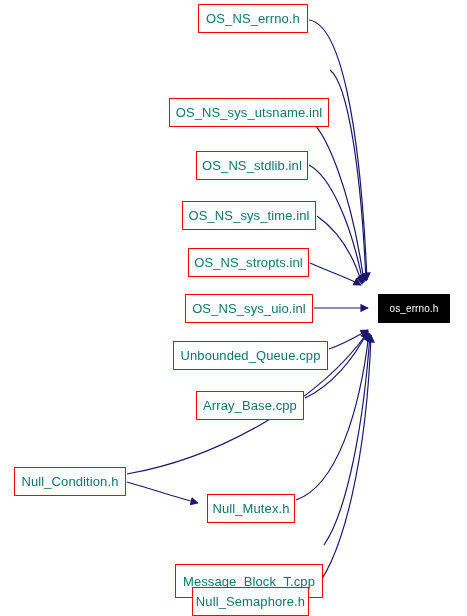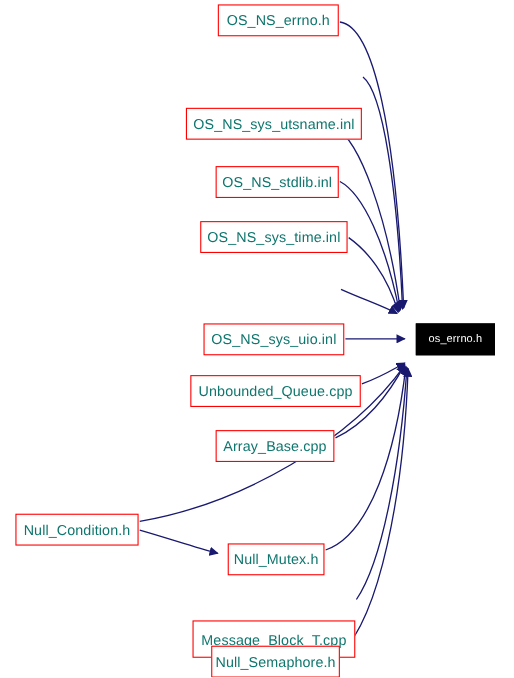--- a/index.html
+++ b/index.html
@@ -106,20 +106,23 @@
 
 
   <div class="graph-node source-node" style="left:196px; top:151px; width:112px; height:29px;">
     <span class="node-label">OS_NS_stdlib.inl</span>
   </div>
 
   <div class="graph-node source-node" style="left:182px; top:201px; width:134px; height:29px;">
     <span class="node-label">OS_NS_sys_time.inl</span>
   </div>
 
+  <div class="graph-node source-node" style="left:188px; top:248px; width:121px; height:29px;">
+    <span class="node-label">OS_NS_stropts.inl</span>
+  </div>
 
   <div class="graph-node source-node" style="left:185px; top:294px; width:128px; height:29px;">
     <span class="node-label">OS_NS_sys_uio.inl</span>
   </div>
 
   <div class="graph-node source-node" style="left:173px; top:341px; width:155px; height:29px;">
     <span class="node-label">Unbounded_Queue.cpp</span>
   </div>
 
   <div class="graph-node source-node" style="left:196px; top:391px; width:108px; height:29px;text-align:center;">

